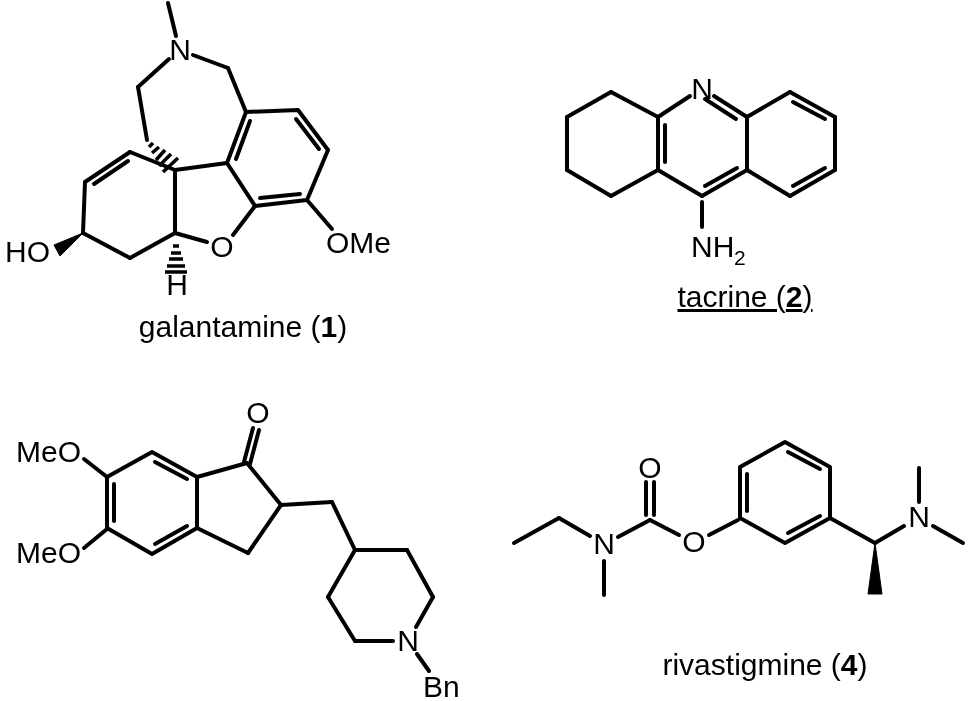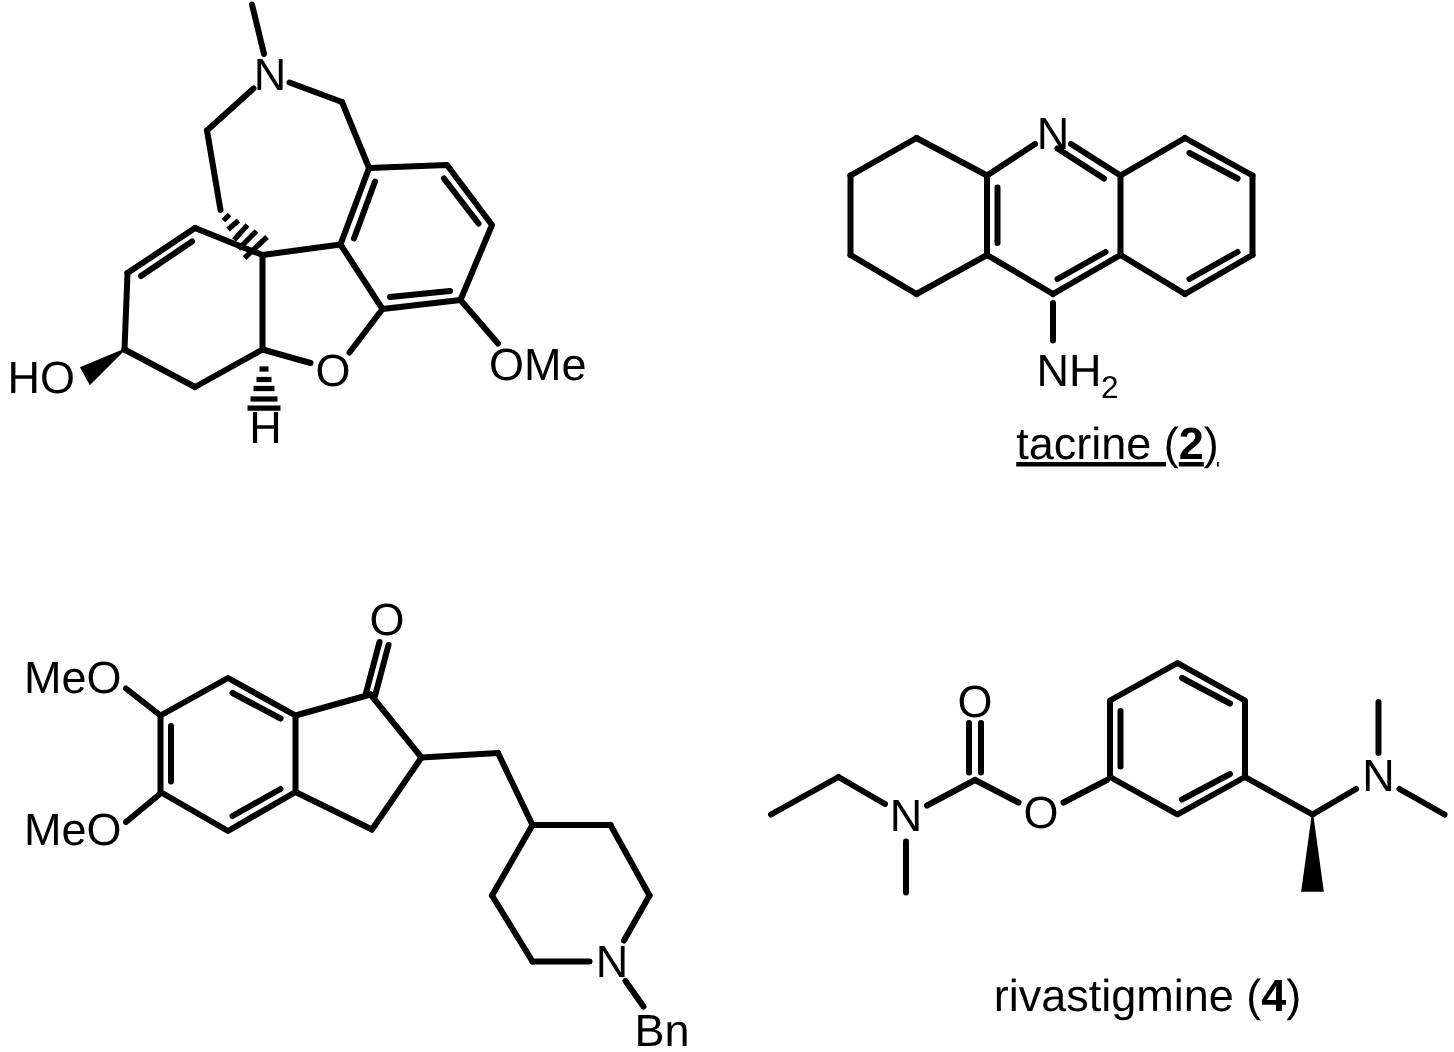--- a/index.html
+++ b/index.html
@@ -179,18 +179,19 @@
     </g>
 
     <polygon class="wedge" points="875,543 868,594 882,594"></polygon>
     <text class="atom" x="604" y="554" text-anchor="middle">N</text>
     <text class="atom" x="650" y="478" text-anchor="middle">O</text>
     <text class="atom" x="694" y="552" text-anchor="middle">O</text>
     <text class="atom" x="919" y="527" text-anchor="middle">N</text>
   </g>
 </svg>
 
+  <div class="caption" style="left:243px;top:327px;"><span>galantamine (</span><span class="num">1</span><span>)</span></div>
 
   <div class="caption" style="left:745px;top:297px;text-decoration:underline;"><span>tacrine (</span><span class="num">2</span><span>)</span></div>
 
 
   <div class="caption" style="left:765px;top:665px;"><span>rivastigmine (</span><span class="num">4</span><span>)</span></div>
 </div>
 
 </body></html>

